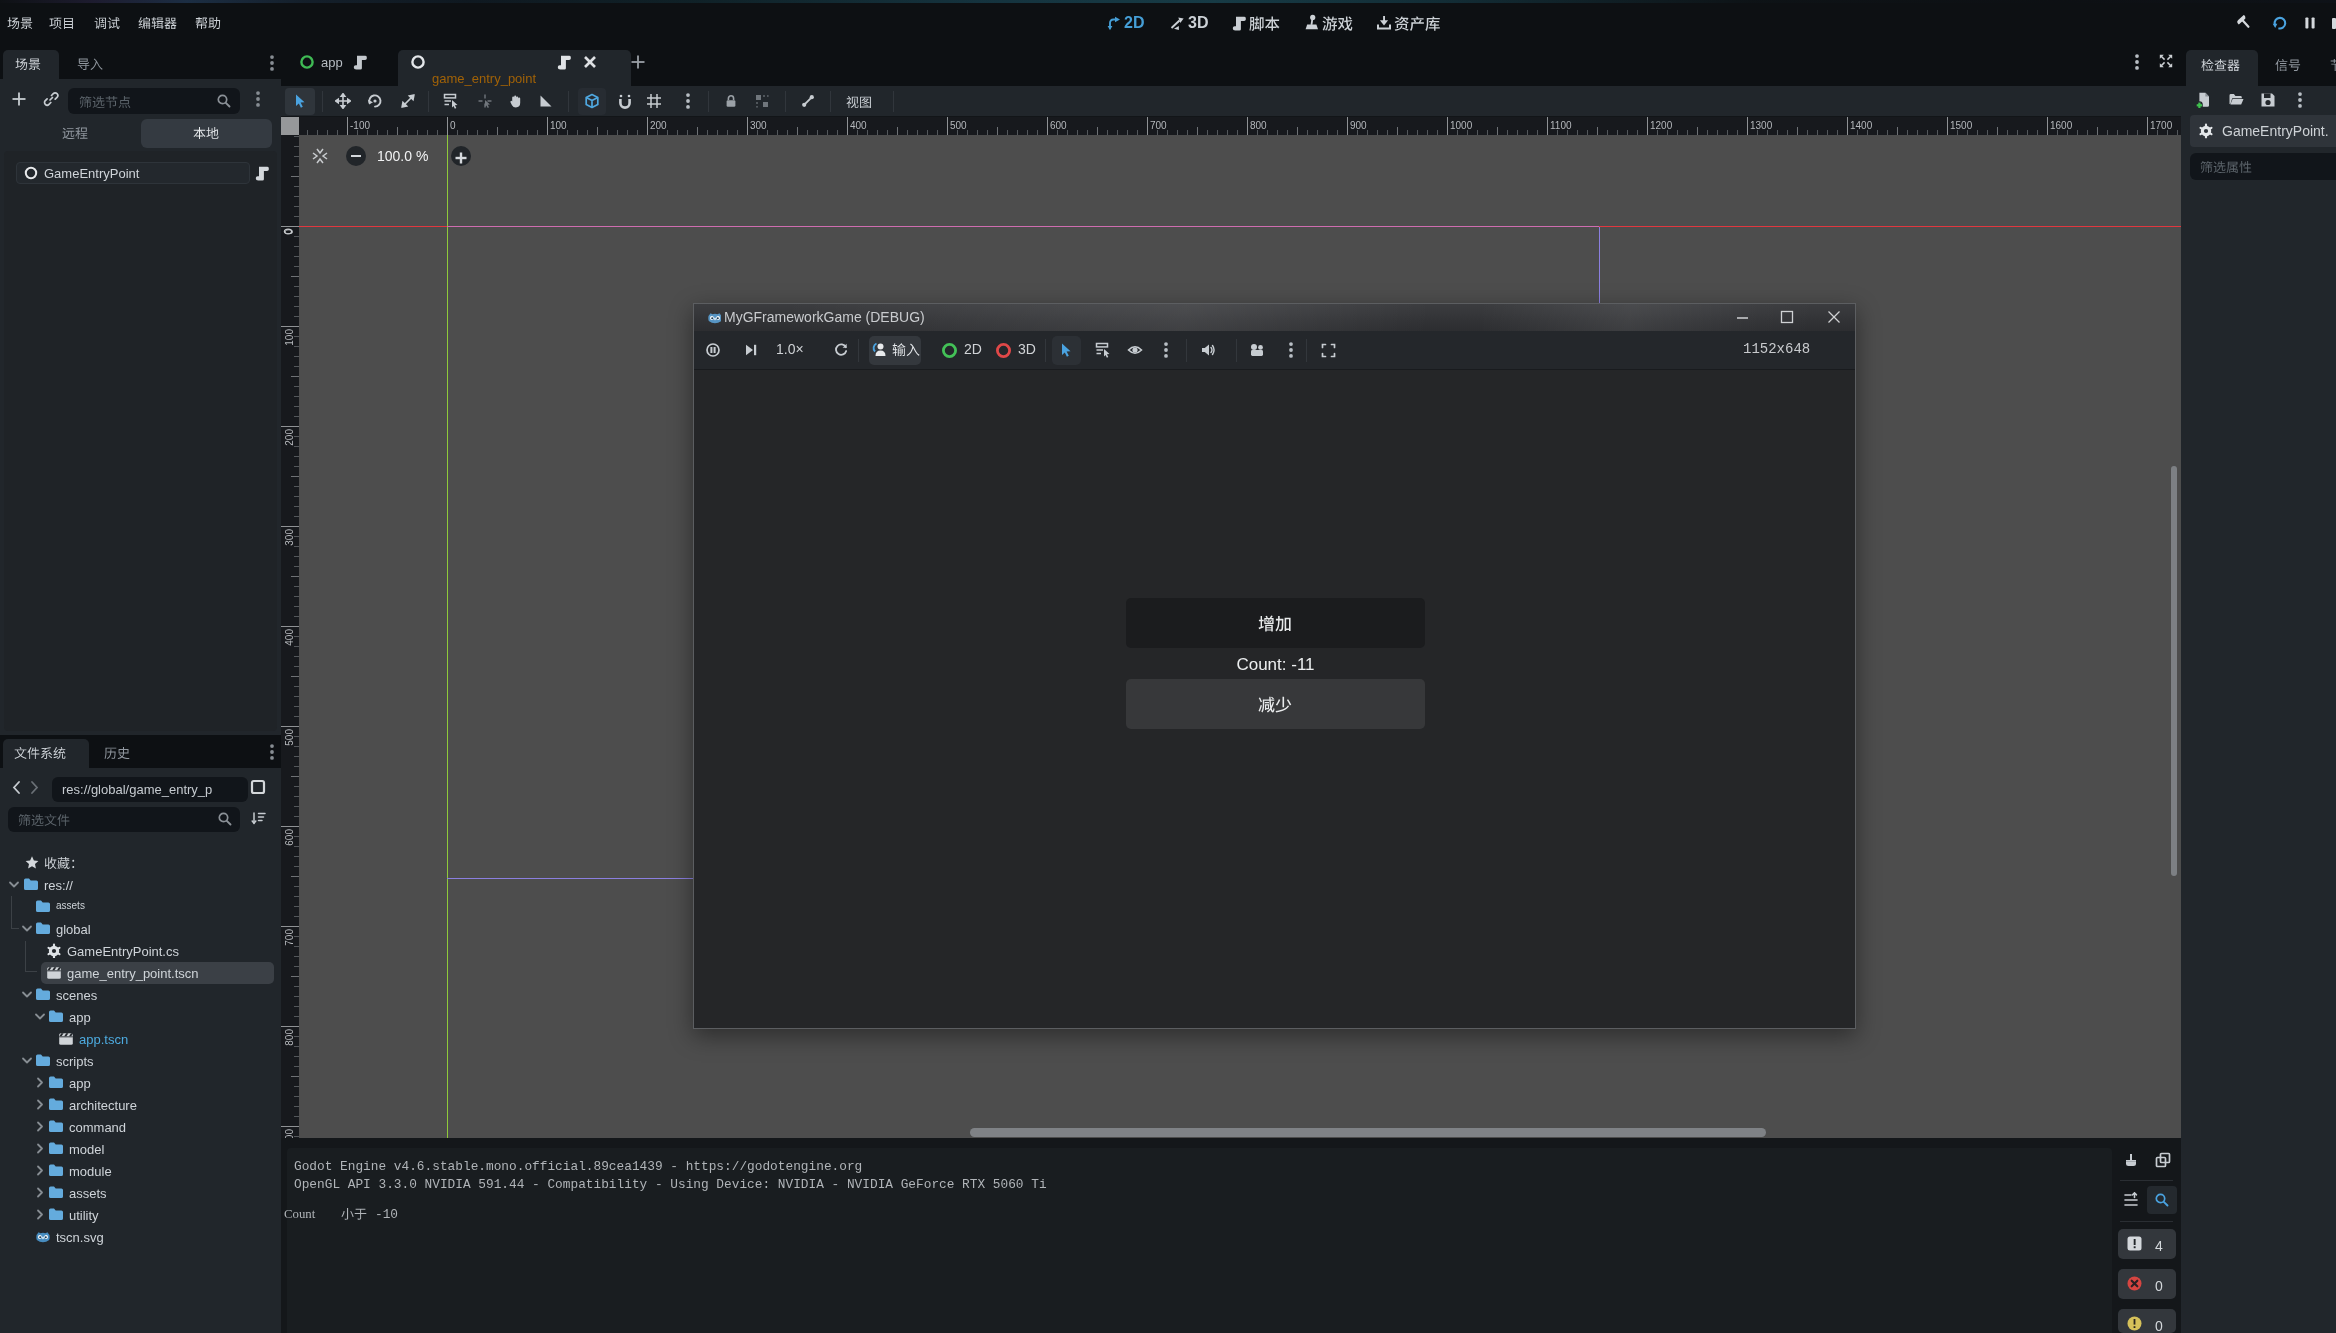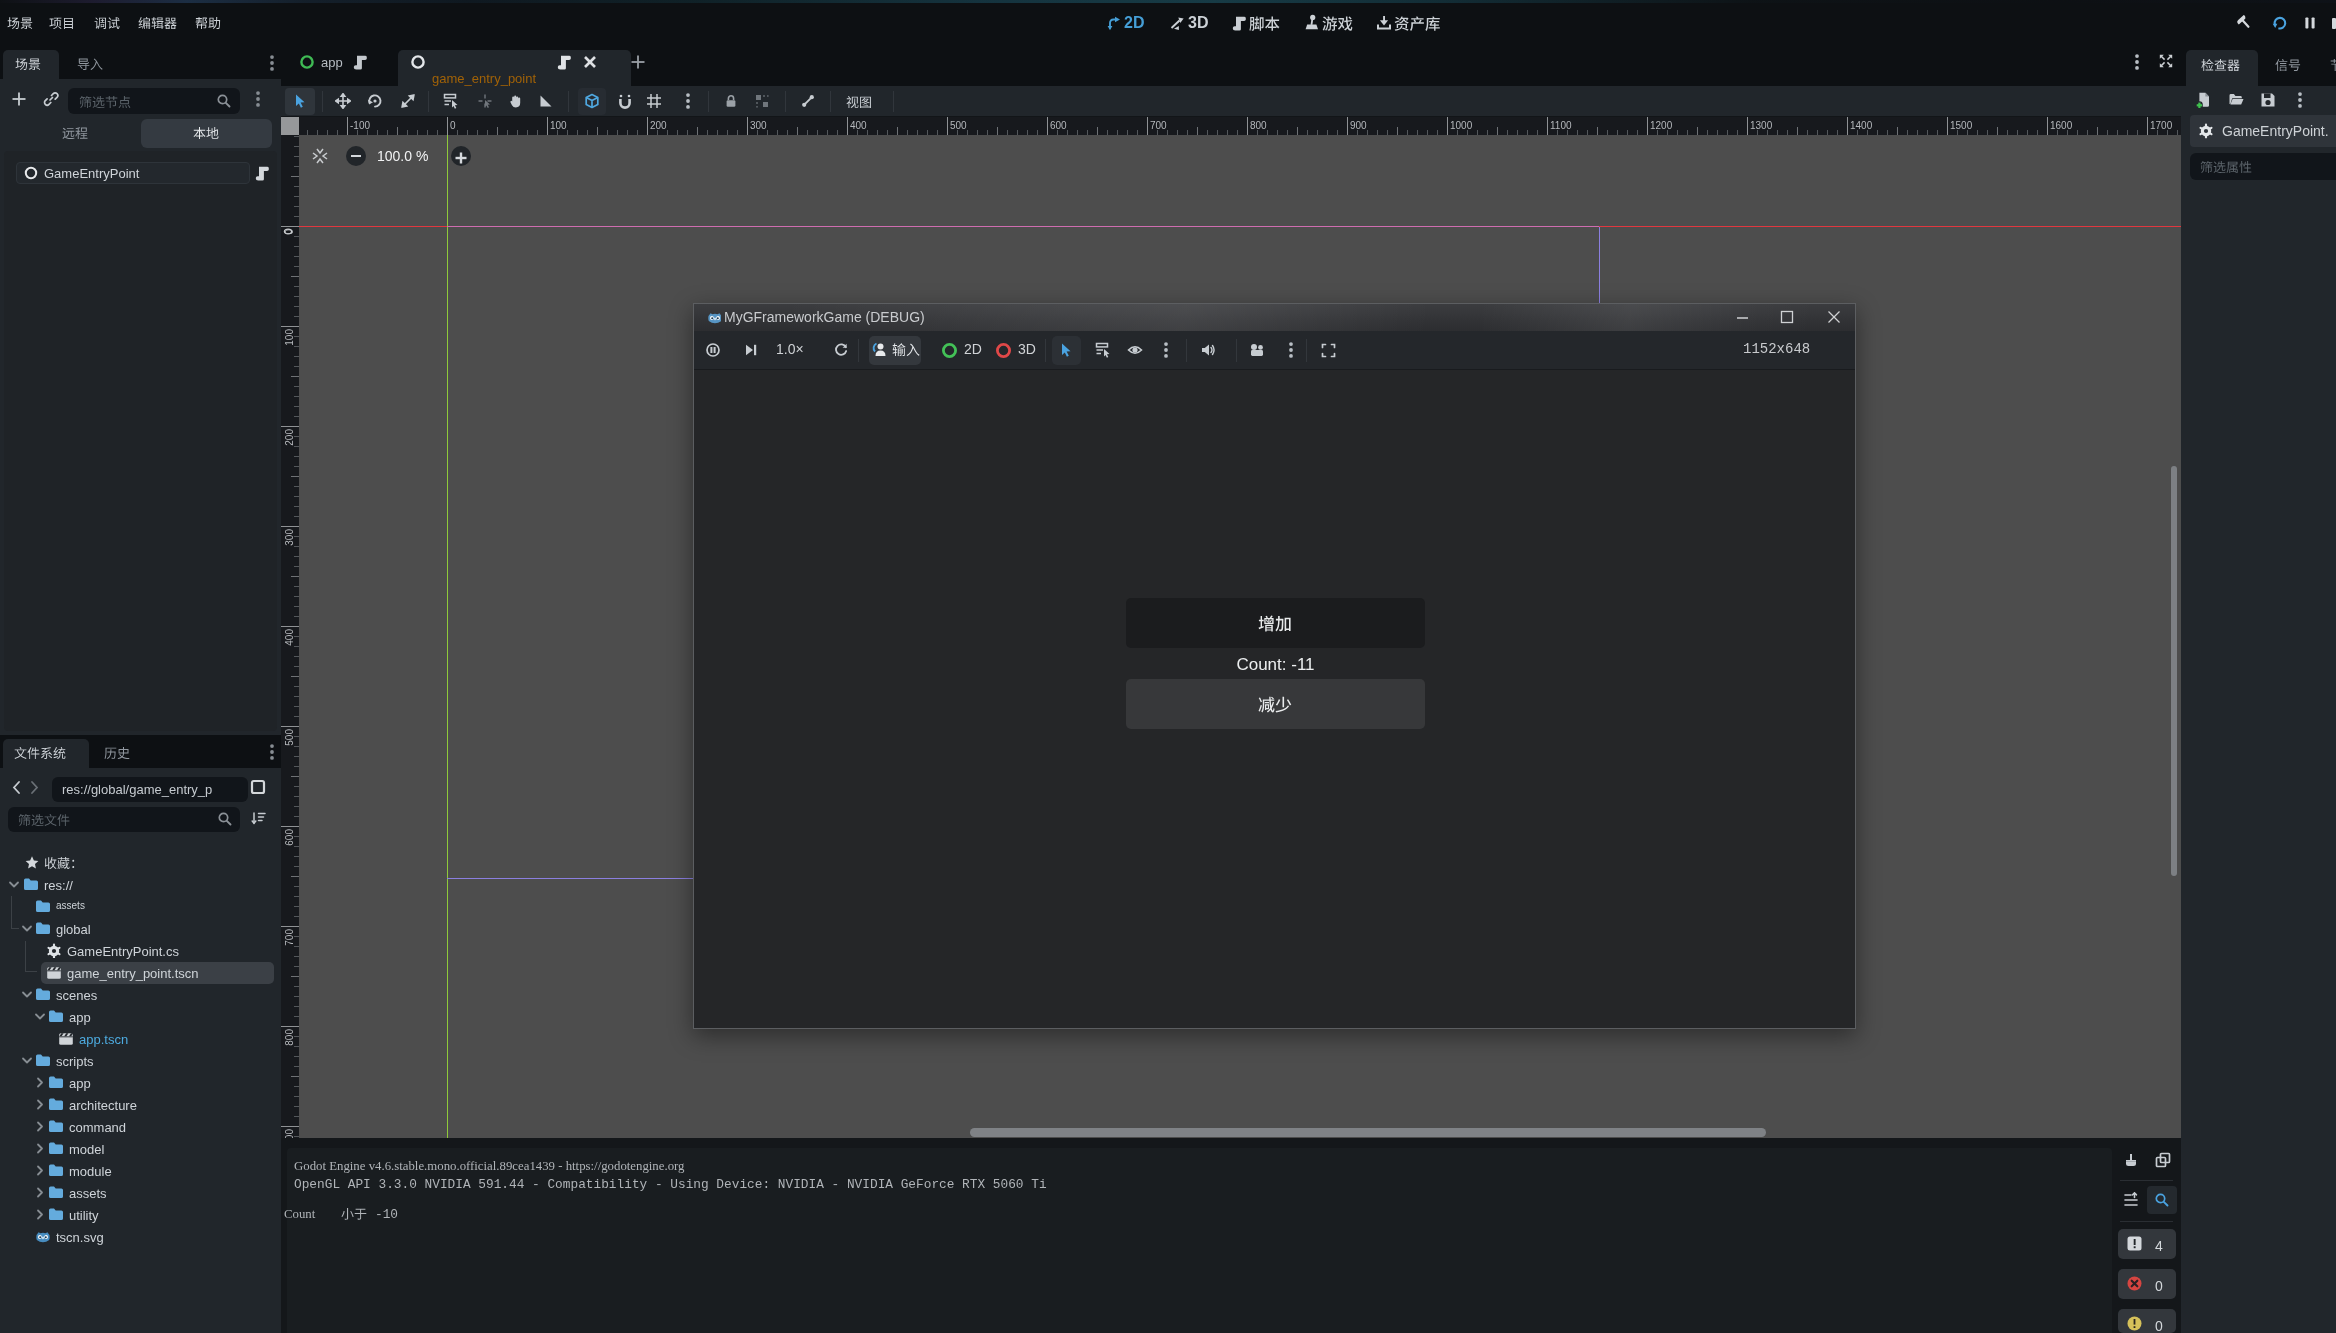--- a/index.html
+++ b/index.html
@@ -972,21 +972,21 @@
       <rect x="6.9" y="0.6" width="2.2" height="14.8" rx="1.1" fill="#e4e7ea" transform="rotate(120 8 8)"></rect>
       <circle cx="8" cy="8" r="2.1" fill="#2f343a"></circle>
     </svg></div>
 <div class="ab" style="left:2222px;top:123px;font-size:14px;color:#ced2d6;white-space:nowrap">GameEntryPoint.</div>
 <div style="position:absolute;left:2190px;top:153px;width:146px;height:27px;background:#11151a;border-radius:6px 0 0 6px"></div>
 <div style="position:absolute;left:2200px;top:159px;width:52px;height:17px"><svg width="52" height="17" viewBox="0 -13.0 52 17" xmlns="http://www.w3.org/2000/svg">
       <path d="M3.4 -7.5V-4.7C3.4 -2.9 3.2 -1.0 1.2 0.4C1.5 0.5 1.8 0.8 1.9 1.0C4.0 -0.5 4.3 -2.6 4.3 -4.7V-7.5ZM1.3 -6.8V-2.7H2.2V-6.8ZM5.6 -5.4V-0.1H6.4V-4.6H8.1V1.0H9.0V-4.6H10.8V-1.2C10.8 -1.1 10.8 -1.0 10.6 -1.0C10.5 -1.0 10.1 -1.0 9.6 -1.0C9.7 -0.8 9.9 -0.4 9.9 -0.2C10.6 -0.2 11.0 -0.2 11.4 -0.3C11.7 -0.5 11.7 -0.7 11.7 -1.2V-5.4H9.0V-6.5H12.3V-7.4H5.1V-6.5H8.1V-5.4ZM2.7 -11.0C2.2 -9.9 1.5 -8.8 0.6 -8.1C0.8 -8.0 1.2 -7.7 1.4 -7.6C1.9 -8.0 2.3 -8.6 2.7 -9.2H3.5C3.8 -8.7 4.0 -8.1 4.2 -7.7L5.0 -8.0C4.9 -8.3 4.7 -8.8 4.5 -9.2H6.4V-9.9H3.2C3.3 -10.2 3.5 -10.5 3.6 -10.8ZM7.7 -11.0C7.4 -9.9 6.8 -9.0 6.0 -8.3C6.3 -8.2 6.6 -7.9 6.8 -7.7C7.2 -8.1 7.6 -8.6 7.9 -9.2H8.9C9.2 -8.7 9.6 -8.1 9.8 -7.7L10.6 -8.1C10.5 -8.4 10.2 -8.8 9.9 -9.2H12.3V-9.9H8.3C8.4 -10.2 8.6 -10.5 8.6 -10.8Z M13.8 -9.9C14.5 -9.3 15.4 -8.4 15.8 -7.8L16.6 -8.4C16.2 -9.0 15.3 -9.9 14.5 -10.5ZM18.8 -10.5C18.5 -9.4 17.9 -8.2 17.2 -7.5C17.5 -7.3 17.9 -7.1 18.1 -6.9C18.4 -7.3 18.7 -7.8 18.9 -8.3H20.8V-6.4H17.2V-5.5H19.5C19.3 -3.8 18.8 -2.6 16.8 -1.9C17.0 -1.7 17.3 -1.3 17.4 -1.1C19.6 -1.9 20.2 -3.4 20.5 -5.5H21.8V-2.5C21.8 -1.5 22.0 -1.2 23.0 -1.2C23.2 -1.2 24.1 -1.2 24.3 -1.2C25.1 -1.2 25.4 -1.6 25.5 -3.3C25.2 -3.3 24.8 -3.5 24.6 -3.7C24.6 -2.3 24.5 -2.1 24.2 -2.1C24.0 -2.1 23.3 -2.1 23.2 -2.1C22.8 -2.1 22.8 -2.2 22.8 -2.5V-5.5H25.4V-6.4H21.8V-8.3H24.8V-9.1H21.8V-10.9H20.8V-9.1H19.3C19.5 -9.5 19.6 -9.9 19.7 -10.3ZM16.3 -5.9H13.7V-5.0H15.3V-1.1C14.8 -0.8 14.2 -0.4 13.6 0.2L14.2 1.0C15.0 0.2 15.7 -0.4 16.2 -0.4C16.4 -0.4 16.8 -0.1 17.4 0.2C18.2 0.8 19.3 0.9 20.8 0.9C22.1 0.9 24.3 0.8 25.3 0.8C25.3 0.5 25.5 -0.0 25.6 -0.3C24.3 -0.1 22.3 -0.0 20.8 -0.0C19.4 -0.0 18.3 -0.1 17.5 -0.6C16.9 -1.0 16.6 -1.3 16.3 -1.3Z M28.8 -9.6H36.5V-8.4H28.8ZM27.8 -10.3V-6.6C27.8 -4.5 27.7 -1.6 26.4 0.5C26.7 0.6 27.1 0.8 27.3 1.0C28.6 -1.2 28.8 -4.3 28.8 -6.6V-7.6H37.5V-10.3ZM30.7 -5.0H33.0V-4.0H30.7ZM33.9 -5.0H36.2V-4.0H33.9ZM34.7 -1.6 35.1 -1.0 33.9 -0.9V-1.9H36.8V0.2C36.8 0.3 36.8 0.3 36.6 0.3C36.5 0.4 36.0 0.4 35.4 0.3C35.5 0.5 35.6 0.8 35.7 1.0C36.5 1.0 37.0 1.0 37.3 0.9C37.6 0.8 37.7 0.6 37.7 0.2V-2.7H33.9V-3.4H37.2V-5.6H33.9V-6.3C35.0 -6.4 36.1 -6.6 37.0 -6.7L36.4 -7.3C34.8 -7.0 31.9 -6.9 29.5 -6.8C29.6 -6.6 29.7 -6.4 29.7 -6.2C30.8 -6.2 31.9 -6.2 33.0 -6.3V-5.6H29.8V-3.4H33.0V-2.7H29.3V1.1H30.2V-1.9H33.0V-0.9L30.7 -0.8L30.7 -0.1C32.0 -0.2 33.7 -0.2 35.5 -0.3L35.8 0.3L36.4 0.1C36.2 -0.4 35.7 -1.2 35.3 -1.7Z M41.2 -10.9V1.0H42.2V-10.9ZM40.0 -8.4C39.9 -7.4 39.7 -6.0 39.4 -5.1L40.1 -4.8C40.5 -5.8 40.7 -7.3 40.8 -8.3ZM42.3 -8.5C42.7 -7.8 43.1 -6.9 43.2 -6.3L43.9 -6.7C43.8 -7.2 43.4 -8.1 43.0 -8.8ZM43.3 -0.4V0.6H51.3V-0.4H48.1V-3.6H50.7V-4.5H48.1V-7.2H51.0V-8.2H48.1V-10.9H47.1V-8.2H45.5C45.6 -8.8 45.8 -9.5 45.9 -10.2L45.0 -10.3C44.7 -8.6 44.1 -6.8 43.4 -5.7C43.6 -5.6 44.1 -5.3 44.3 -5.2C44.6 -5.8 44.9 -6.4 45.2 -7.2H47.1V-4.5H44.3V-3.6H47.1V-0.4Z" fill="#5c646b"></path>
     </svg></div>
 <div style="position:absolute;left:281px;top:1138px;width:1900px;height:195px;background:#14171a"></div>
 <div style="position:absolute;left:287px;top:1148px;width:1825px;height:185px;background:#191d20;border-radius:4px 4px 0 0"></div>
-<div class="ab" style="left:294px;top:1158px;font-family:Liberation Serif, serif;font-size:12.8px;line-height:17px;color:#b0b4b8;white-space:pre">Godot Engine v4.6.stable.mono.official.89cea1439 - https://godotengine.org</div>
+<div class="ab" style="left:294px;top:1158px;font-family:Liberation Mono, monospace;font-size:12.8px;line-height:17px;color:#b0b4b8;white-space:pre">Godot Engine v4.6.stable.mono.official.89cea1439 - https://godotengine.org</div>
 <div class="ab" style="left:294px;top:1176px;font-family:'Liberation Mono',monospace;font-size:12.8px;line-height:17px;color:#b0b4b8;white-space:pre">OpenGL API 3.3.0 NVIDIA 591.44 - Compatibility - Using Device: NVIDIA - NVIDIA GeForce RTX 5060 Ti</div>
 <div class="ab" style="left:284px;top:1206px;font-family:Liberation Serif, serif;font-size:12.8px;line-height:17px;color:#b0b4b8;white-space:pre">Count</div>
 <div class="ab" style="left:341px;top:1206px;width:26px;height:17px"><svg width="26" height="17" viewBox="0 -12.7 26 17">
       <path d="M6.0 -10.7V-0.3C6.0 -0.1 5.9 0.0 5.7 0.0C5.4 0.1 4.5 0.1 3.5 0.0C3.7 0.3 3.8 0.8 3.9 1.0C5.1 1.1 5.9 1.0 6.4 0.9C6.9 0.7 7.1 0.4 7.1 -0.3V-10.7ZM9.2 -7.4C10.3 -5.6 11.3 -3.1 11.6 -1.6L12.7 -2.0C12.3 -3.6 11.2 -6.0 10.1 -7.8ZM2.6 -7.7C2.3 -5.9 1.6 -3.7 0.4 -2.3C0.7 -2.2 1.1 -2.0 1.3 -1.8C2.5 -3.2 3.3 -5.6 3.7 -7.5Z M14.6 -10.0V-9.0H19.1V-5.7H13.7V-4.8H19.1V-0.4C19.1 -0.1 19.0 -0.0 18.7 -0.0C18.4 -0.0 17.4 -0.0 16.4 -0.1C16.5 0.2 16.7 0.7 16.8 1.0C18.1 1.0 19.0 1.0 19.4 0.8C19.9 0.6 20.1 0.3 20.1 -0.4V-4.8H25.3V-5.7H20.1V-9.0H24.4V-10.0Z" fill="#b0b4b8"></path>
     </svg></div>
 <div class="ab" style="left:375px;top:1206px;font-family:'Liberation Mono',monospace;font-size:12.8px;line-height:17px;color:#b0b4b8;white-space:pre">-10</div>
 <div style="position:absolute;left:2123px;top:1152px;width:16px;height:16px"><svg width="16" height="16" viewBox="0 0 16 16">
       <path d="M3 9.5 h10 v2 q0 2.5 -2.5 2.5 h-5 q-2.5 0 -2.5 -2.5 Z" fill="#c7ccd1"></path>
       <rect x="7" y="2" width="2" height="7" fill="#c7ccd1"></rect>
       <rect x="3" y="8" width="10" height="1.6" fill="#c7ccd1"></rect>

